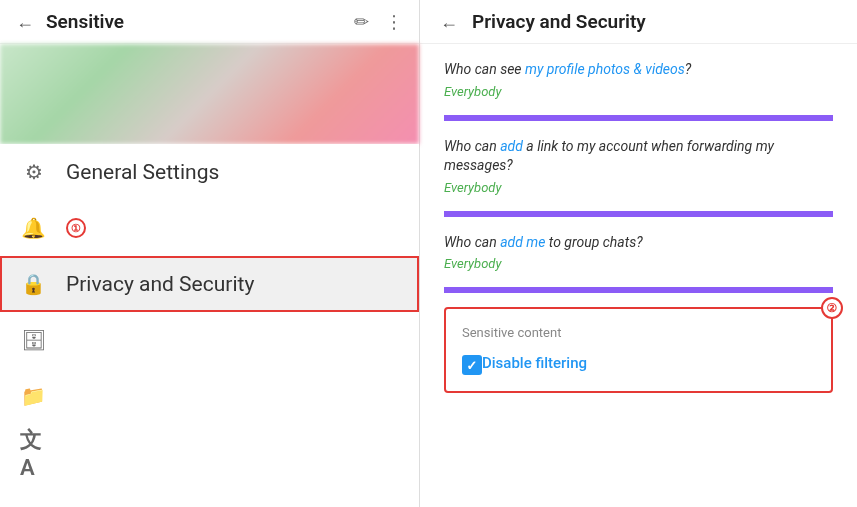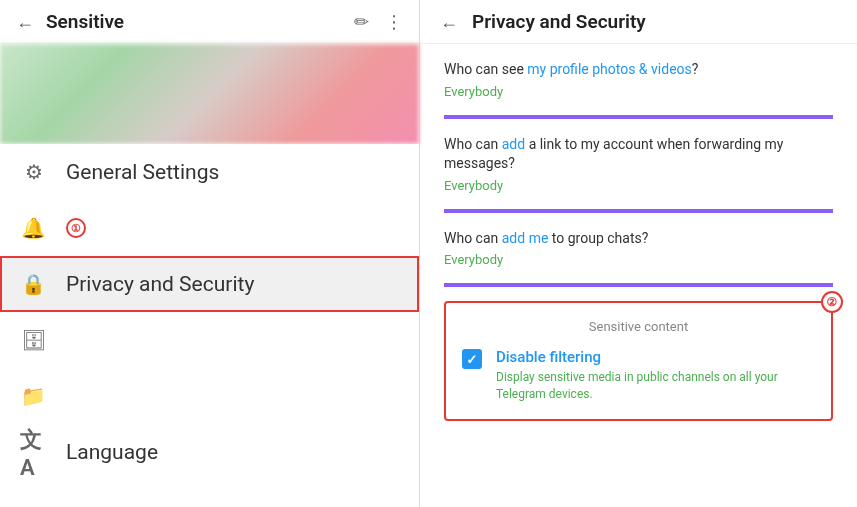--- a/index.html
+++ b/index.html
@@ -135,21 +135,22 @@
       color: #222;
     }
 
     .right-content {
       padding: 0 24px;
       flex: 1;
     }
 
     .privacy-item {
       padding: 16px 0;
-      border-bottom: 4px solid #8b5cf6;
+      border-bottom: 6px solid #8b5cf6;
+      font-style: italic;
     }
     .privacy-item .question {
       font-size: 14px;
       color: #333;
       margin-bottom: 4px;
       line-height: 1.4;
     }
     .privacy-item .question .highlight {
       color: #2196f3;
       text-decoration: underline;
@@ -165,27 +166,25 @@
       border: 2px solid #e53935;
       border-radius: 4px;
       padding: 16px;
       position: relative;
     }
 
     .sensitive-label {
       font-size: 13px;
       color: #888;
       margin-bottom: 14px;
-      text-align: center;
     }
 
     .sensitive-row {
       display: flex;
       align-items: flex-start;
-      gap: 14px;
     }
 
     .checkbox-custom {
       width: 20px;
       height: 20px;
       background: #2196f3;
       border-radius: 3px;
       display: flex;
       align-items: center;
       justify-content: center;
@@ -266,21 +265,20 @@
     <div class="menu-item">
       <span class="menu-icon">🗄</span>
     </div>
 
     <div class="menu-item">
       <span class="menu-icon">📁</span>
     </div>
 
     <div class="menu-item">
       <span class="menu-icon" style="font-size:22px;font-weight:600;">文A</span>
-      <span class="menu-label">Language</span>
     </div>
 
   </div>
 </div>
 
 <div class="right-panel">
 
   <div class="right-header">
     <span class="back-icon">←</span>
     <span class="title">Privacy and Security</span>
@@ -309,19 +307,18 @@
       <div class="answer">Everybody</div>
     </div>
 
     <div class="sensitive-section" style="position:relative;">
       <span class="badge-2">②</span>
       <div class="sensitive-label">Sensitive content</div>
       <div class="sensitive-row">
         <div class="checkbox-custom"></div>
         <div class="sensitive-text">
           <div class="option-title">Disable filtering</div>
-          <div class="option-desc">Display sensitive media in public channels on all your Telegram devices.</div>
         </div>
       </div>
     </div>
 
   </div>
 </div>
 
 </body></html>

